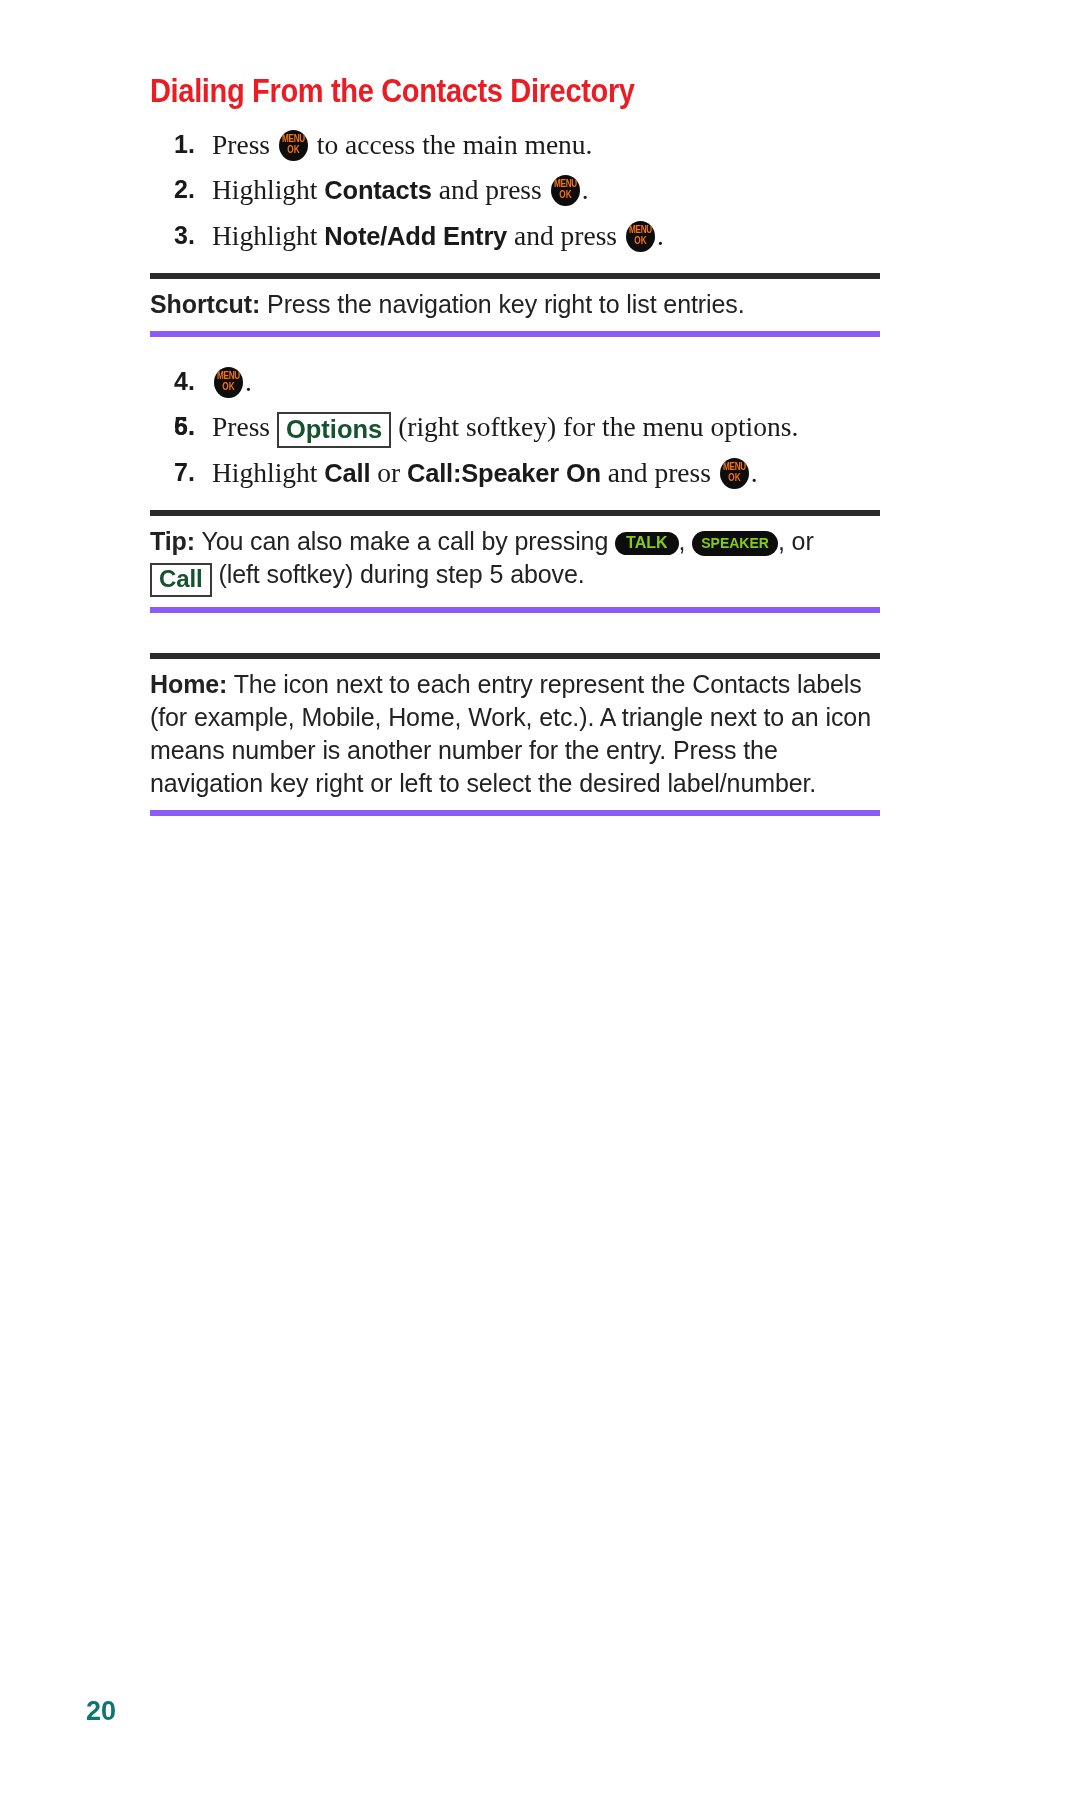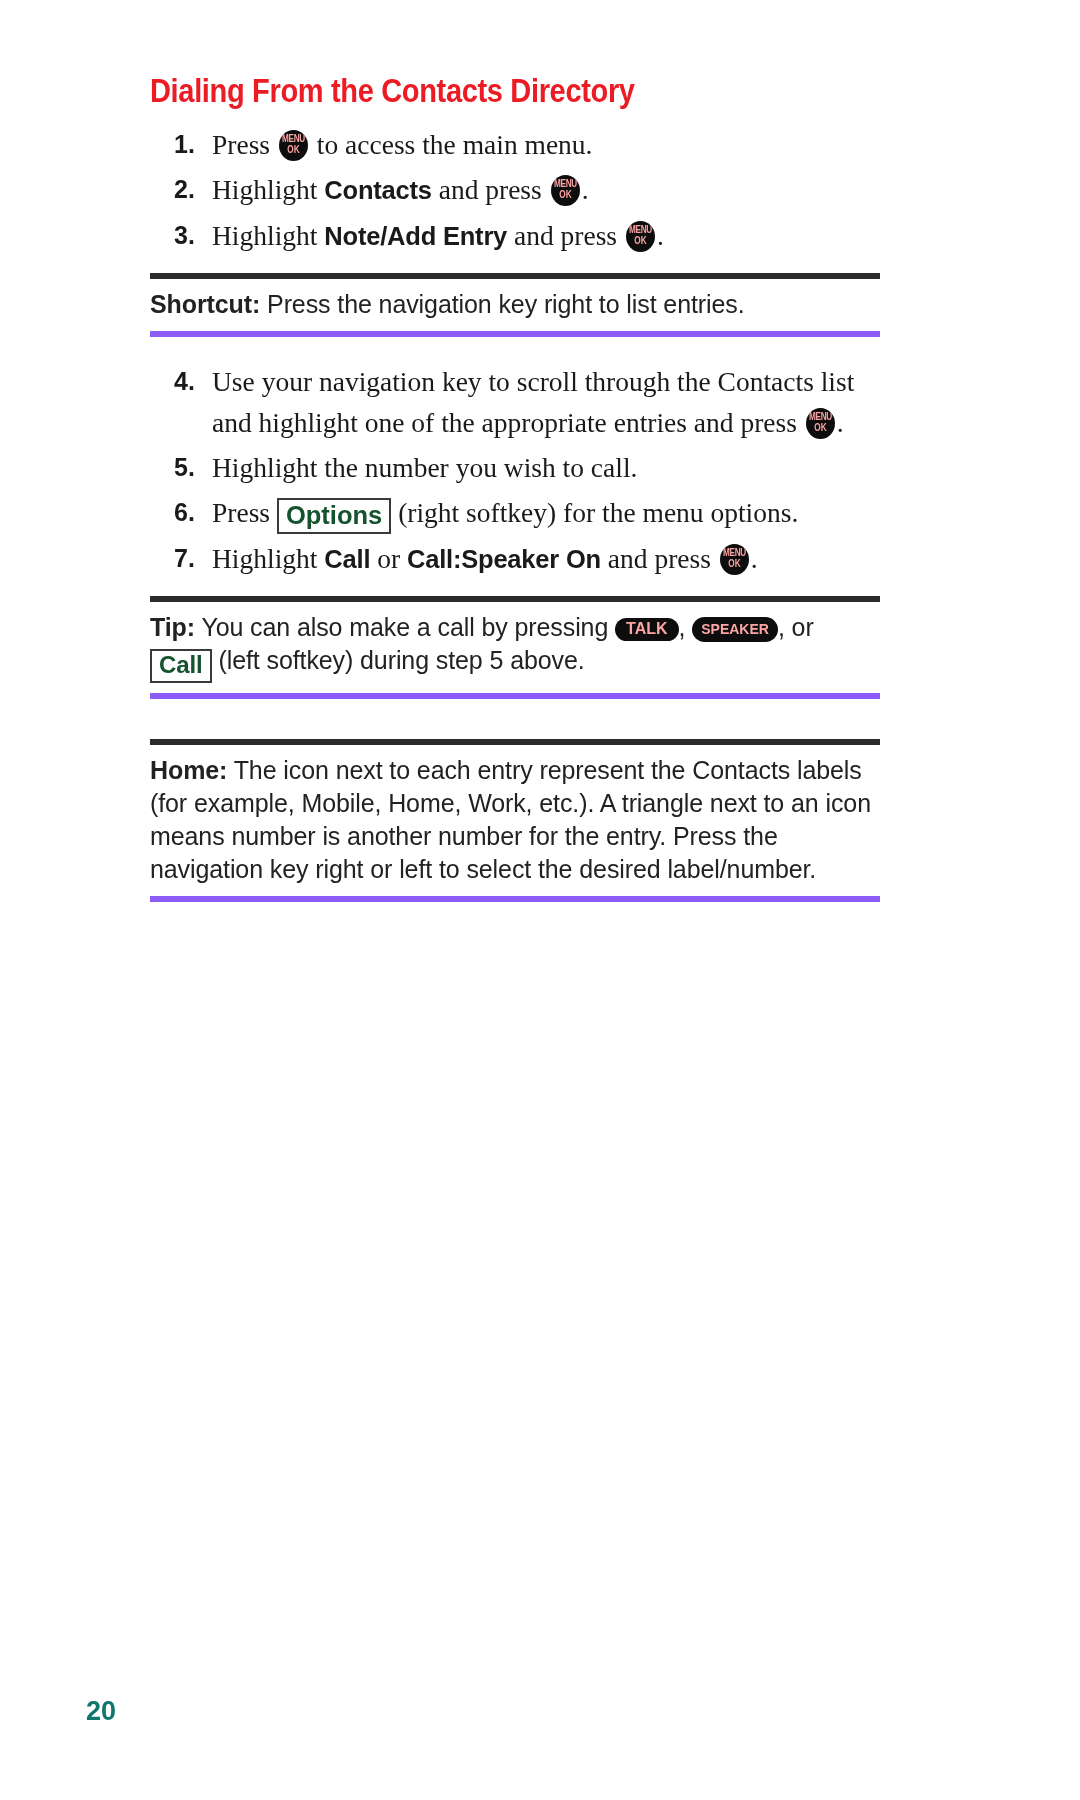--- a/index.html
+++ b/index.html
@@ -73,21 +73,21 @@
     letter-spacing: -0.2px;
   }
 
   
   .menukey {
     display: inline-block;
     width: 29px;
     height: 31px;
     border-radius: 50%;
     background: #0d0d0d;
-    color: #fca5a5;
+    color: #f97316;
     vertical-align: -7px;
     position: relative;
     margin: 0 2px;
     overflow: hidden;
   }
   .menukey .l1, .menukey .l2 {
     position: absolute;
     left: 0;
     width: 100%;
     text-align: center;
@@ -95,21 +95,21 @@
     font-weight: bold;
     transform: scaleX(0.82);
   }
   .menukey .l1 { top: 4px;  font-size: 10px; line-height: 10px; letter-spacing: -0.4px;}
   .menukey .l2 { top: 15px; font-size: 10px; line-height: 10px; }
 
   
   .pillkey {
     display: inline-block;
     background: #0d0d0d;
-    color: #fca5a5;
+    color: #84cc16;
     border-radius: 13px;
     padding: 2px 11px 3px 11px;
     font-family: "Liberation Sans Narrow", "Liberation Sans", sans-serif;
     font-weight: bold;
     font-size: 16px;
     line-height: 18px;
     letter-spacing: 0px;
     vertical-align: 2px;
   }
   .pillkey.small { font-size: 14px; padding: 3px 9px 4px 9px; }
@@ -188,25 +188,25 @@
     <div class="callout">
       <span class="lead">Shortcut:</span>
       <span>Press the navigation key right to list entries.</span>
     </div>
 
     <div class="gap-2"></div>
 
     <ol class="steps">
 
       <li class="step">
-        <span class="step-num">4.</span><span>Use your navigation key to scroll through the Contacts list and highlight one of the appropriate entries and press </span><span class="menukey"><span class="l1">MENU</span><span class="l2">OK</span></span><span>.</span>
-      </li>
-
-      <li class="step">
-        <span class="step-num">5.</span><span>Highlight the number you wish to call.</span>
+        <span class="step-num">4.</span><span class="menukey"><span class="l1">MENU</span><span class="l2">OK</span></span><span>.</span>
+      </li>
+
+      <li class="step">
+        <span class="step-num">5.</span>
       </li>
 
       <li class="step">
         <span class="step-num">6.</span><span>Press </span><span class="boxkey">Options</span><span> (right softkey) for the menu options.</span>
       </li>
 
       <li class="step">
         <span class="step-num">7.</span><span>Highlight </span><span class="bold">Call</span><span> or </span><span class="bold">Call:Speaker On</span><span> and press </span><span class="menukey"><span class="l1">MENU</span><span class="l2">OK</span></span><span>.</span>
       </li>
 

